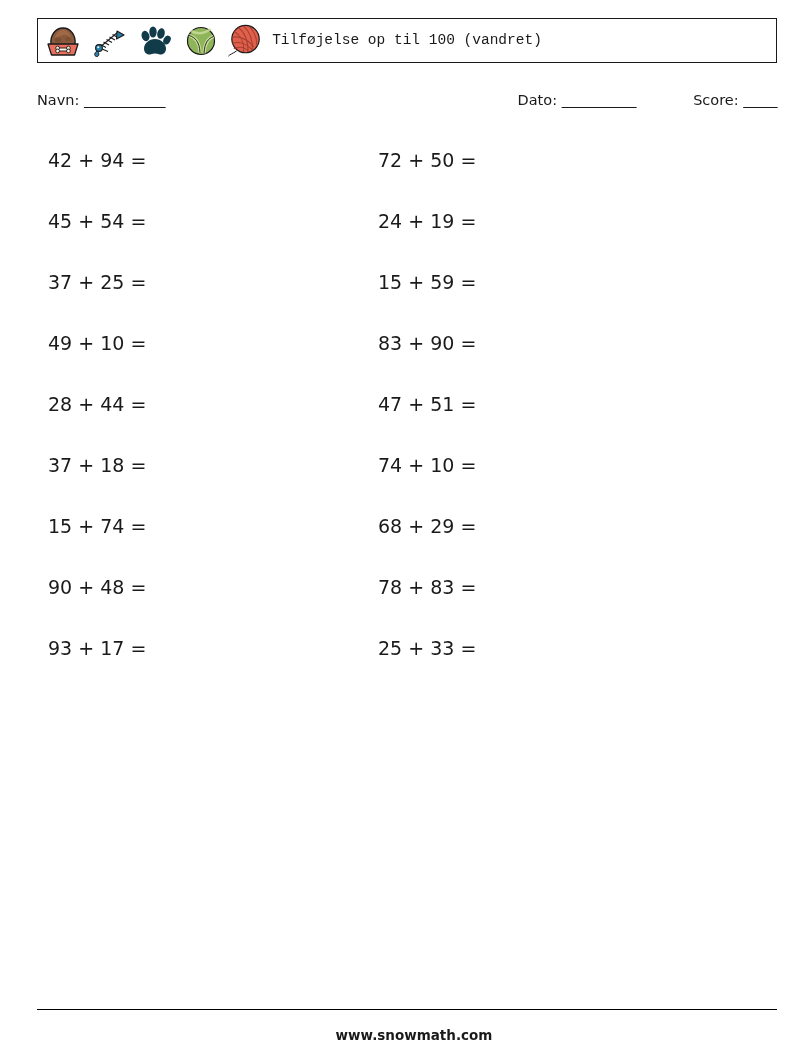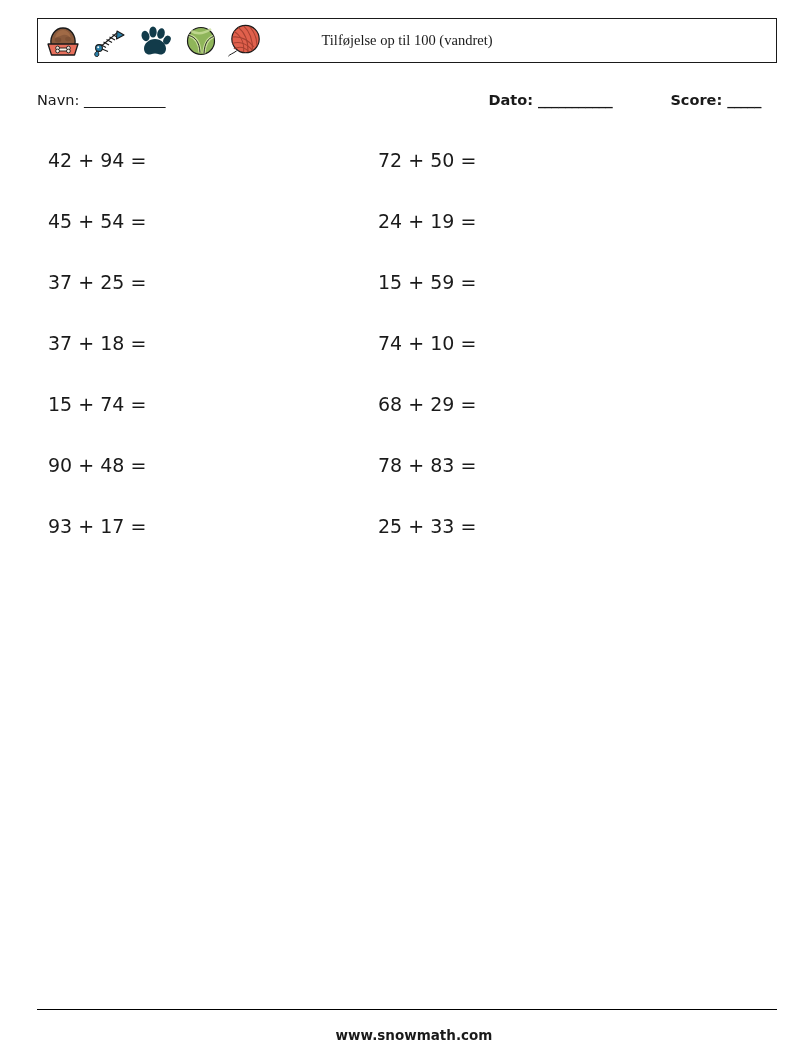--- a/index.html
+++ b/index.html
@@ -44,45 +44,44 @@
   }
   #header-title {
     position: absolute;
     left: 0;
     right: 0;
     top: 0;
     height: 43px;
     line-height: 43px;
     text-align: center;
     font-size: 14.5px;
-    font-family: Liberation Serif, serif;
+    font-family: Liberation Mono, monospace;
     color: #1a1a1a;
   }
 
   
   #meta-row {
     position: absolute;
     left: 37px;
     top: 92px;
     width: 740px;
     height: 24px;
     font-size: 14.5px;
   }
   #meta-left {
     position: absolute;
     left: 0;
     top: 0;
     white-space: nowrap;
   }
   #meta-right {
     position: absolute;
-    right: 16px;
+    right: 0;
     top: 0;
     white-space: nowrap;
-    font-weight: bold;
   }
   .meta-label { }
   .meta-blank {
     letter-spacing: -0.5px;
   }
   .meta-gap { display: inline-block; width: 48px; }
 
   
   #problems {
     position: absolute;
@@ -235,20 +234,28 @@
   </div>
   <div class="prob-row">
     <div class="prob-cell col-left">45 + 54 =</div>
     <div class="prob-cell col-right">24 + 19 =</div>
   </div>
   <div class="prob-row">
     <div class="prob-cell col-left">37 + 25 =</div>
     <div class="prob-cell col-right">15 + 59 =</div>
   </div>
   <div class="prob-row">
+    <div class="prob-cell col-left">49 + 10 =</div>
+    <div class="prob-cell col-right">83 + 90 =</div>
+  </div>
+  <div class="prob-row">
+    <div class="prob-cell col-left">28 + 44 =</div>
+    <div class="prob-cell col-right">47 + 51 =</div>
+  </div>
+  <div class="prob-row">
     <div class="prob-cell col-left">37 + 18 =</div>
     <div class="prob-cell col-right">74 + 10 =</div>
   </div>
   <div class="prob-row">
     <div class="prob-cell col-left">15 + 74 =</div>
     <div class="prob-cell col-right">68 + 29 =</div>
   </div>
   <div class="prob-row">
     <div class="prob-cell col-left">90 + 48 =</div>
     <div class="prob-cell col-right">78 + 83 =</div>

